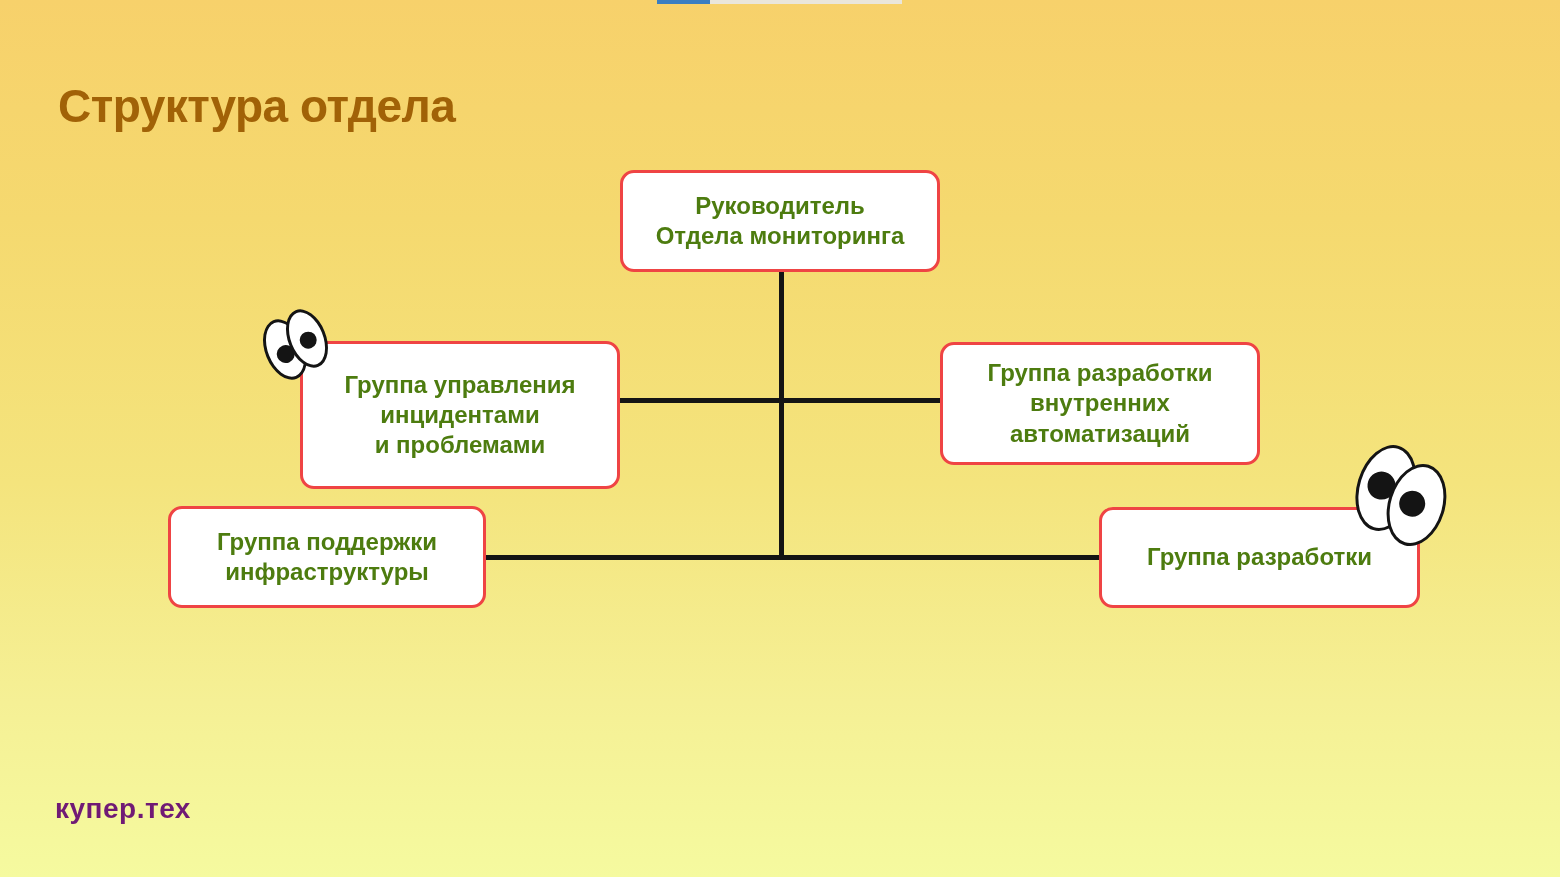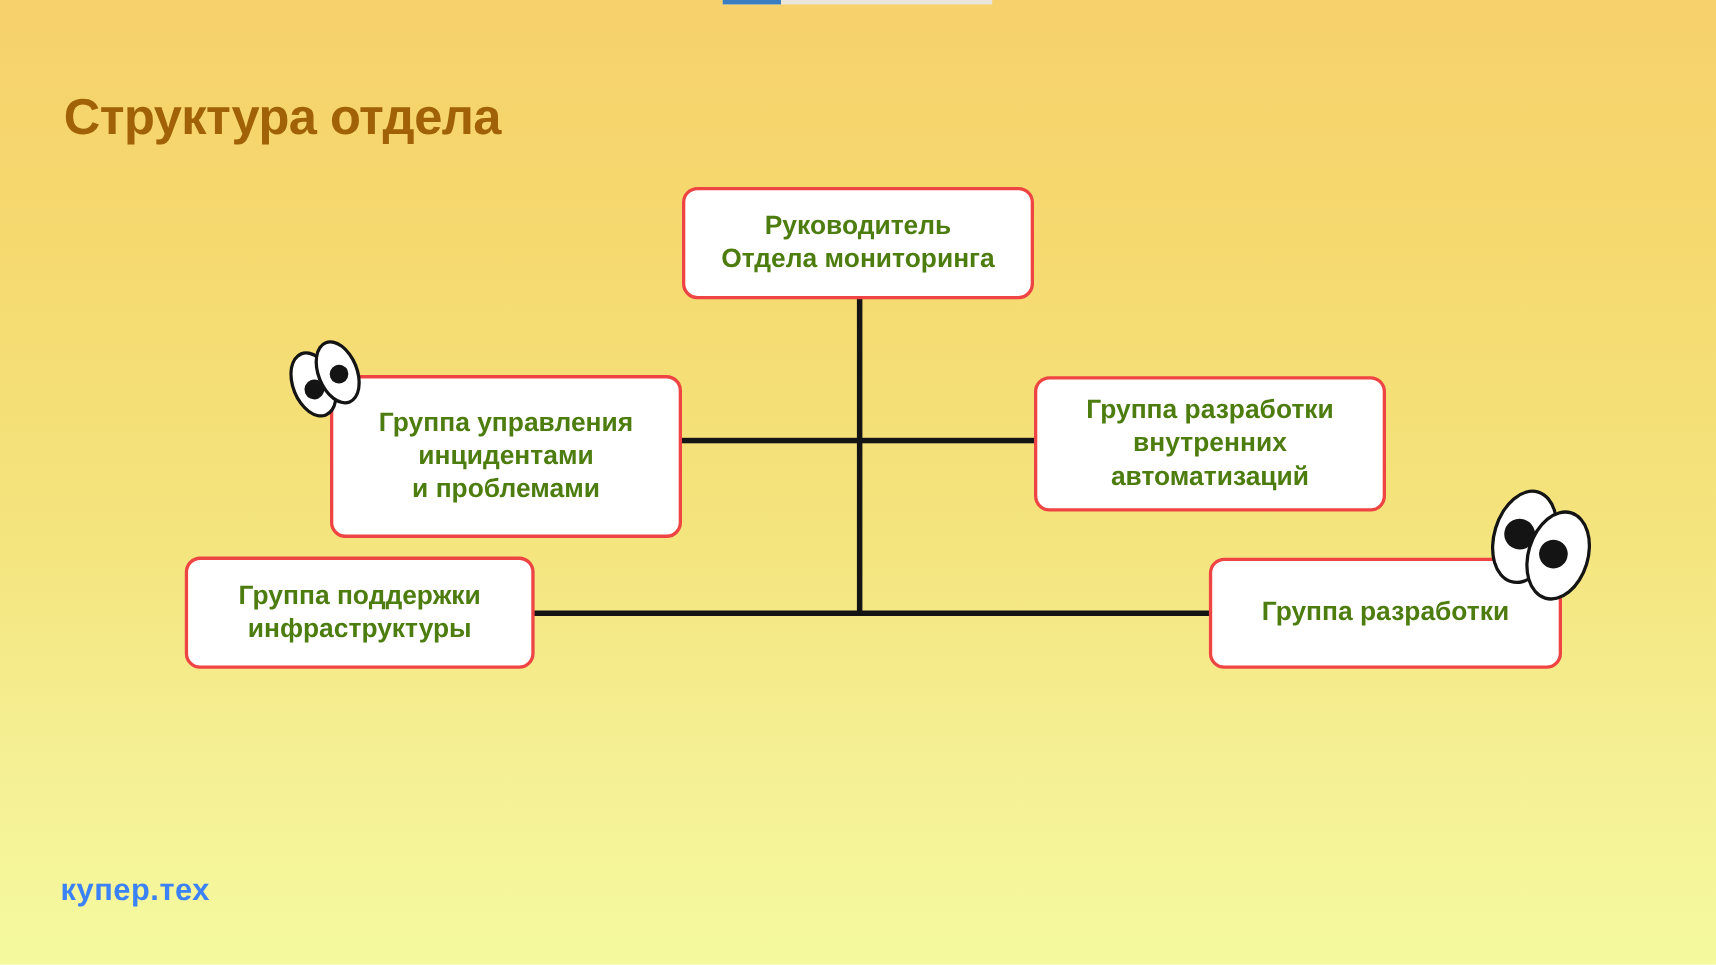--- a/index.html
+++ b/index.html
@@ -42,21 +42,21 @@
   .eye-l-back{left:265px;top:318px;width:40px;height:63px;transform:rotate(-22deg);}
   .eye-l-back .pupil{left:7px;top:24px;width:18px;height:18px;}
   .eye-l-front{left:288px;top:308px;width:38px;height:61px;transform:rotate(-22deg);}
   .eye-l-front .pupil{left:8px;top:21px;width:17px;height:17px;}
   .eye-r-back{left:1357px;top:444px;width:58px;height:88px;transform:rotate(17deg);}
   .eye-r-back .pupil{left:7px;top:26px;width:28px;height:28px;}
   .eye-r-front{left:1388px;top:463px;width:57px;height:84px;transform:rotate(17deg);}
   .eye-r-front .pupil{left:8px;top:26px;width:26px;height:26px;}
   .logo{
     position:absolute;left:55px;top:793px;
-    font-size:28px;font-weight:800;color:#3b82f6;letter-spacing:0.5px;
+    font-size:28px;font-weight:800;color:#701a75;letter-spacing:0.5px;
   }
 </style>
 </head>
 <body>
 
 <div class="progress-bar">
   <div class="progress-fill"></div>
 </div>
 
 <h1 class="slide-title">Структура отдела</h1>

